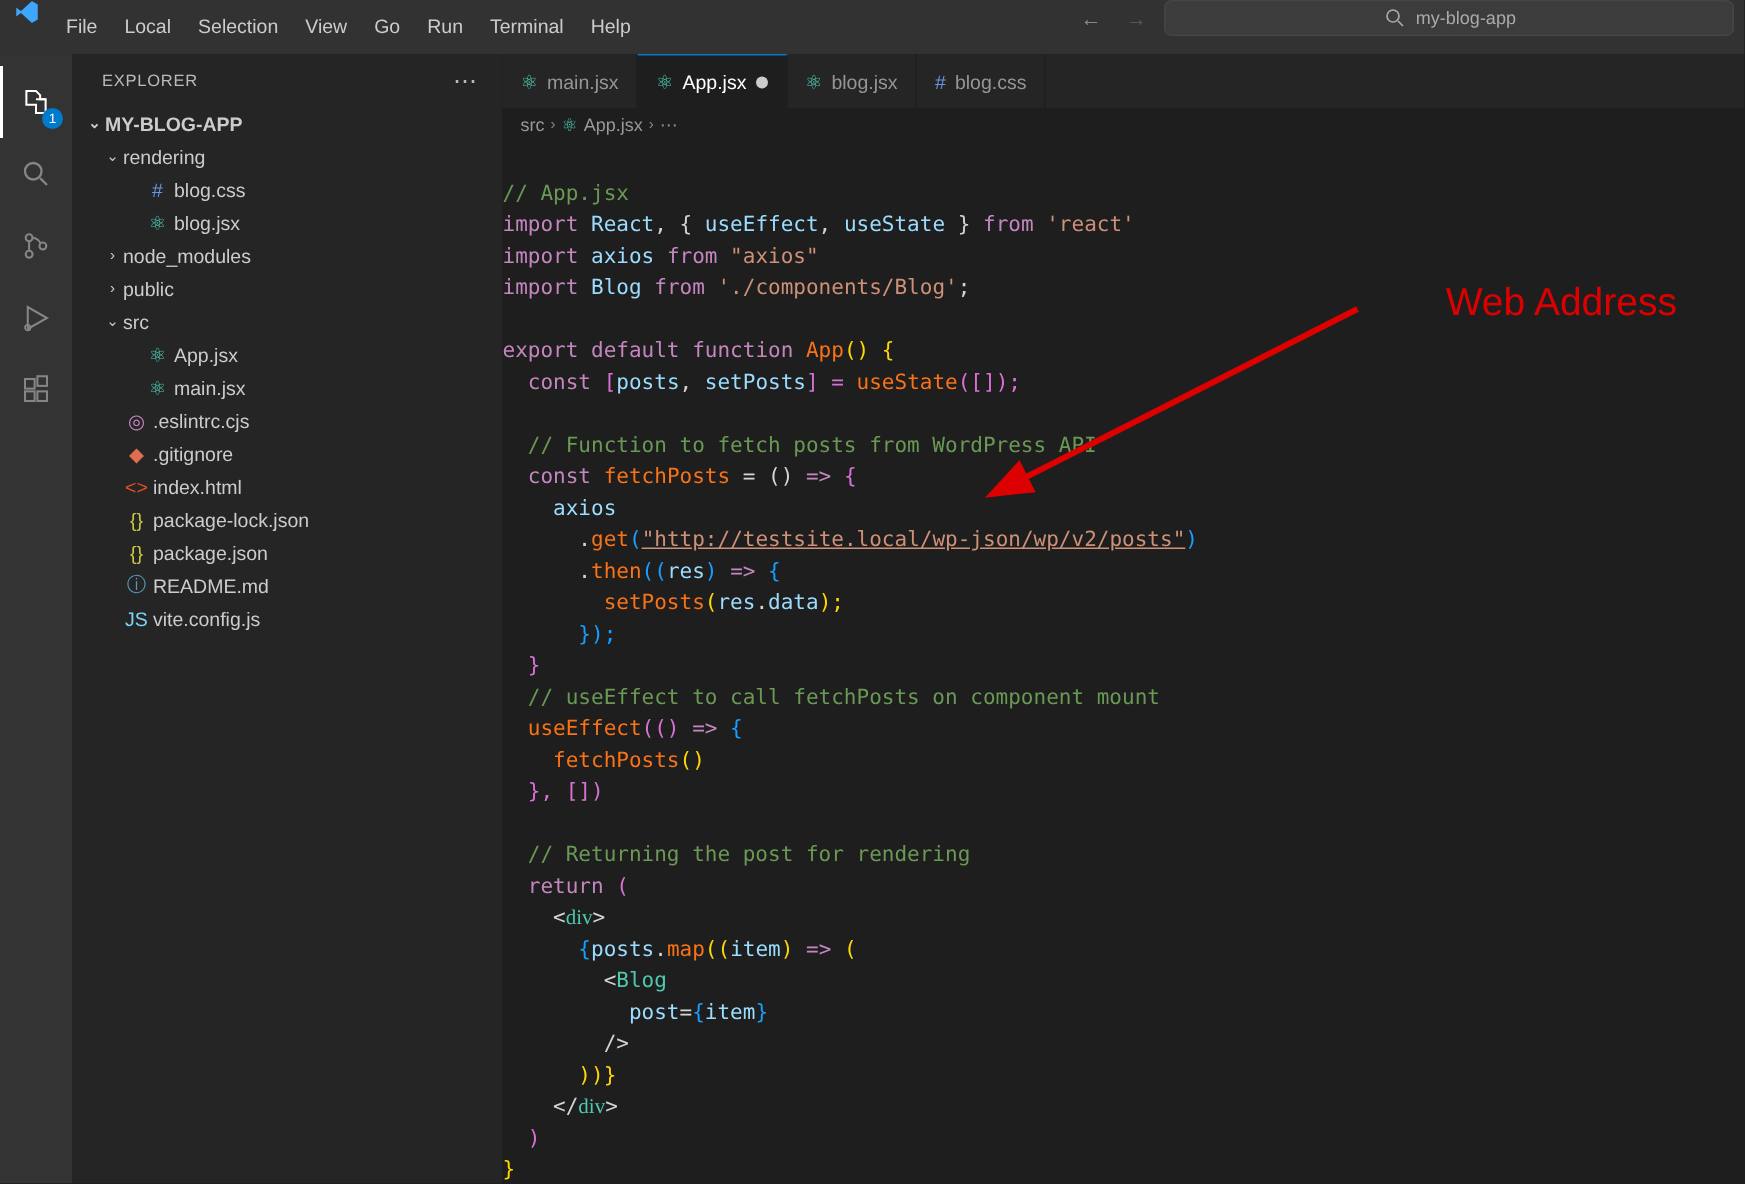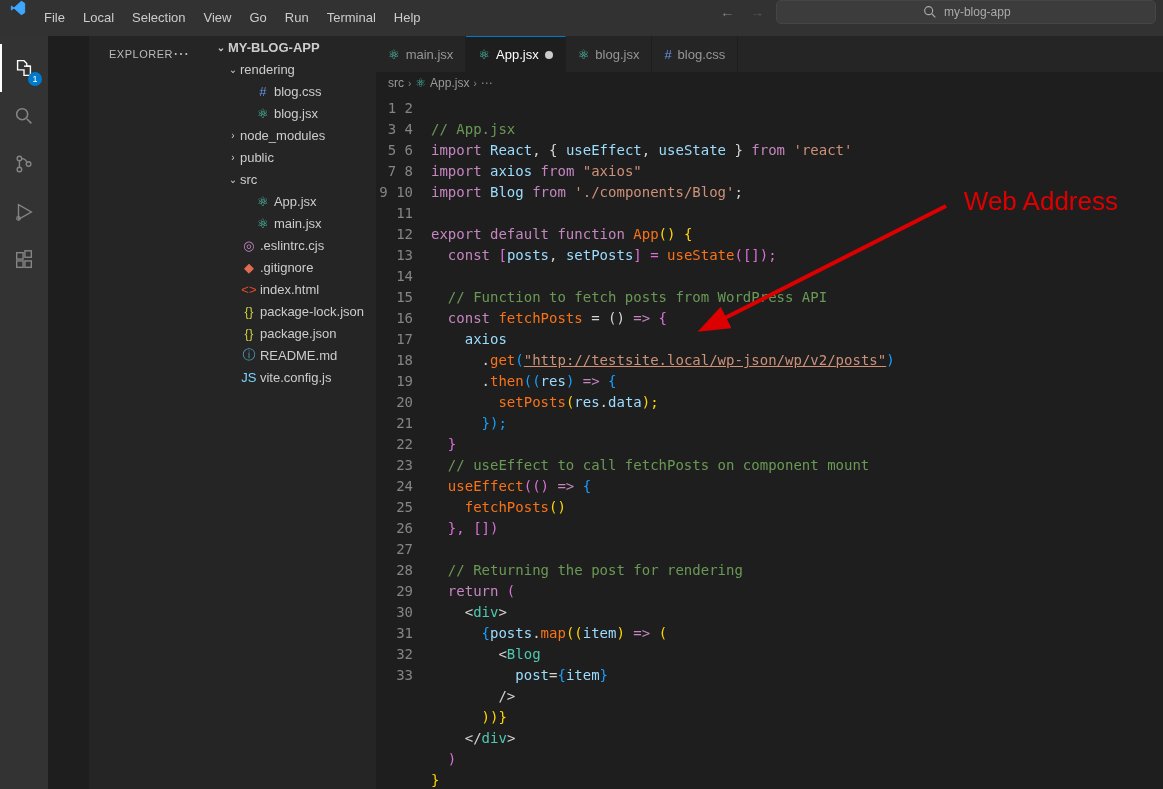--- a/index.html
+++ b/index.html
@@ -28,21 +28,21 @@
   .tbspacer1 { width: 280px; }
   
   .main { display:flex; height: calc(789px - 36px); }
   
   .activitybar { width:48px; background:#333333; display:flex; flex-direction:column; align-items:center; padding-top:8px; }
   .activity-icon { width:48px; height:48px; display:flex; align-items:center; justify-content:center; color:#858585; position:relative; }
   .activity-icon.active { color:#fff; }
   .activity-icon.active::before { content:""; position:absolute; left:0; top:0; width:2px; height:48px; background:#fff;}
   .activity-badge { position:absolute; right:6px; bottom:6px; background:#007acc; color:#fff; border-radius:8px; font-size:9px; min-width:14px; height:14px; display:flex; align-items:center; justify-content:center; padding:0 3px;}
   
-  .sidebar { width:287px; background:#252526; display:flex; flex-direction:row;margin-left:41px; }
+  .sidebar { width:287px; background:#252526; display:flex; flex-direction:column; }
   .sidebar-header { height:35px; display:flex; align-items:center; justify-content:space-between; padding:0 16px 0 20px; font-size:11px; letter-spacing:0.5px; color:#bbbbbb; }
   .sb-ellipsis { color:#bbb; font-size:16px; letter-spacing:1px;}
   .tree { font-size:13px; color:#ccc; }
   .tree-row { height:22px; display:flex; align-items:center; padding-left:8px; white-space:nowrap; }
   .tree-row .chev { width:14px; text-align:center; color:#ccc; font-size:10px; }
   .tree-row .ficon { width:18px; text-align:center; margin-right:2px; }
   .tree-indent-1 { padding-left:20px; }
   .tree-indent-2 { padding-left:34px; }
   .bold { font-weight:600; color:#ccc; }
   
@@ -75,21 +75,21 @@
   .tok-keyword { color:#c586c0; }
   .tok-ident { color:#9cdcfe; }
   .tok-type { color:#4ec9b0; }
   .tok-func { color:#f97316; }
   .tok-string { color:#ce9178; }
   .tok-url { color:#ce9178; text-decoration: underline; }
   .tok-punct { color:#d4d4d4; }
   .tok-brace1 { color:#da70d6; }
   .tok-brace2 { color:#179fff; }
   .tok-brace3 { color:#ffd602; }
-  .tok-tag { color:#4ec9b0; }
+  .tok-tag { color:#4ec9b0;font-family:Liberation Serif, serif; }
   .tok-attr { color:#9cdcfe; }
   
   .annotation { position:absolute; color:#dd0000; font-family:Arial,sans-serif; font-size:26px; line-height:30px; }
   .arrow-svg { position:absolute; pointer-events:none; }
   
   svg.ico { width:22px; height:22px; }
   svg.ico16 { width:16px; height:16px; }
 </style>
 </head>
 <body>
@@ -271,54 +271,20 @@
     <div class="breadcrumb">
       <span>src</span>
       <span class="bc-sep">›</span>
       <span class="bc-react">⚛</span>
       <span>App.jsx</span>
       <span class="bc-sep">›</span>
       <span style="color:#888">⋯</span>
     </div>
 
     <div class="code-area">
-      <div class="gutter" id="gutter">1
-2
-3
-4
-5
-6
-7
-8
-9
-10
-11
-12
-13
-14
-15
-16
-17
-18
-19
-20
-21
-22
-23
-24
-25
-26
-27
-28
-29
-30
-31
-32
-33
-</div>
       <div class="code">
 <span class="tok-comment">// App.jsx</span>
 <span class="tok-keyword">import</span><span class="tok-ident"> React</span><span class="tok-punct">, { </span><span class="tok-ident">useEffect</span><span class="tok-punct">, </span><span class="tok-ident">useState</span><span class="tok-punct"> } </span><span class="tok-keyword">from</span><span class="tok-string"> 'react'</span>
 <span class="tok-keyword">import</span><span class="tok-ident"> axios </span><span class="tok-keyword">from</span><span class="tok-string"> "axios"</span>
 <span class="tok-keyword">import</span><span class="tok-ident"> Blog </span><span class="tok-keyword">from</span><span class="tok-string"> './components/Blog'</span><span class="tok-punct">;</span>
 
 <span class="tok-keyword">export</span><span class="tok-keyword"> default</span><span class="tok-keyword"> function</span><span class="tok-func"> App</span><span class="tok-brace3">() {</span>
 <span class="tok-keyword">  const</span><span class="tok-brace1"> [</span><span class="tok-ident">posts</span><span class="tok-punct">, </span><span class="tok-ident">setPosts</span><span class="tok-brace1">] = </span><span class="tok-func">useState</span><span class="tok-brace1">([]);</span>
 
 <span class="tok-comment">  // Function to fetch posts from WordPress API</span>

